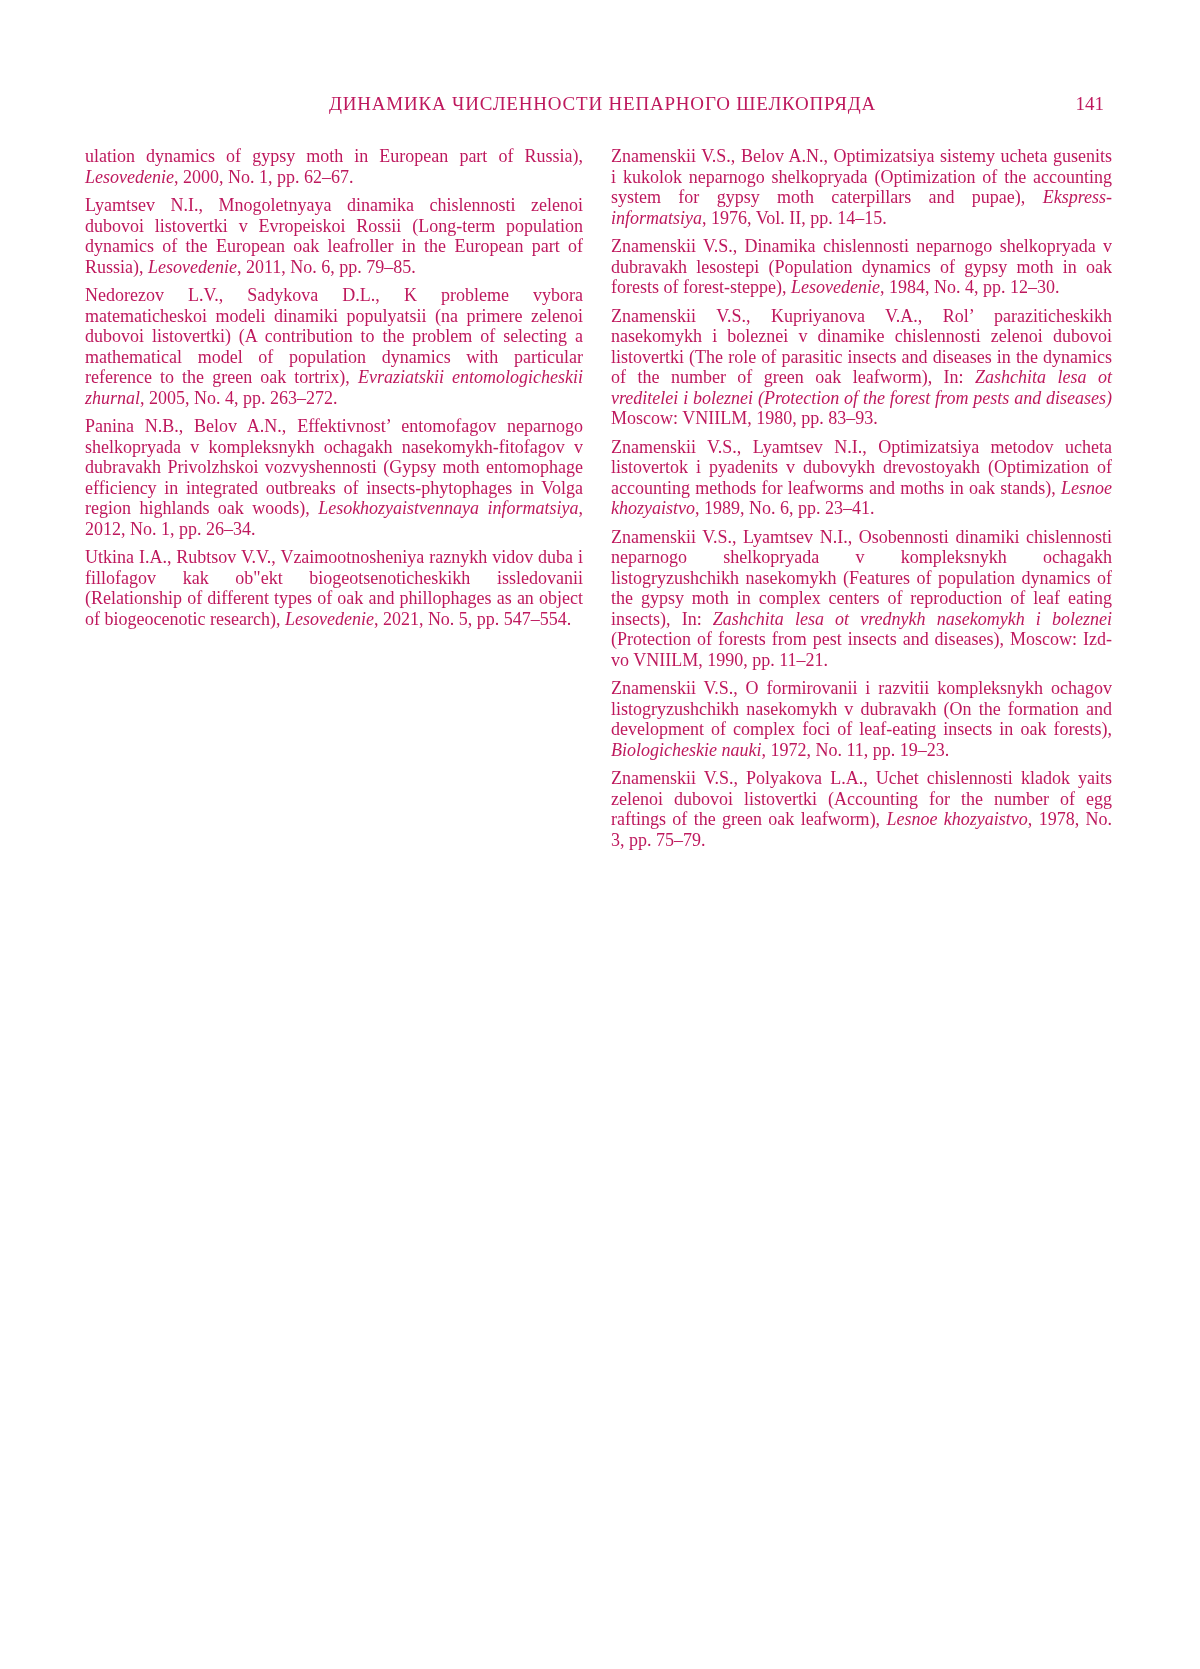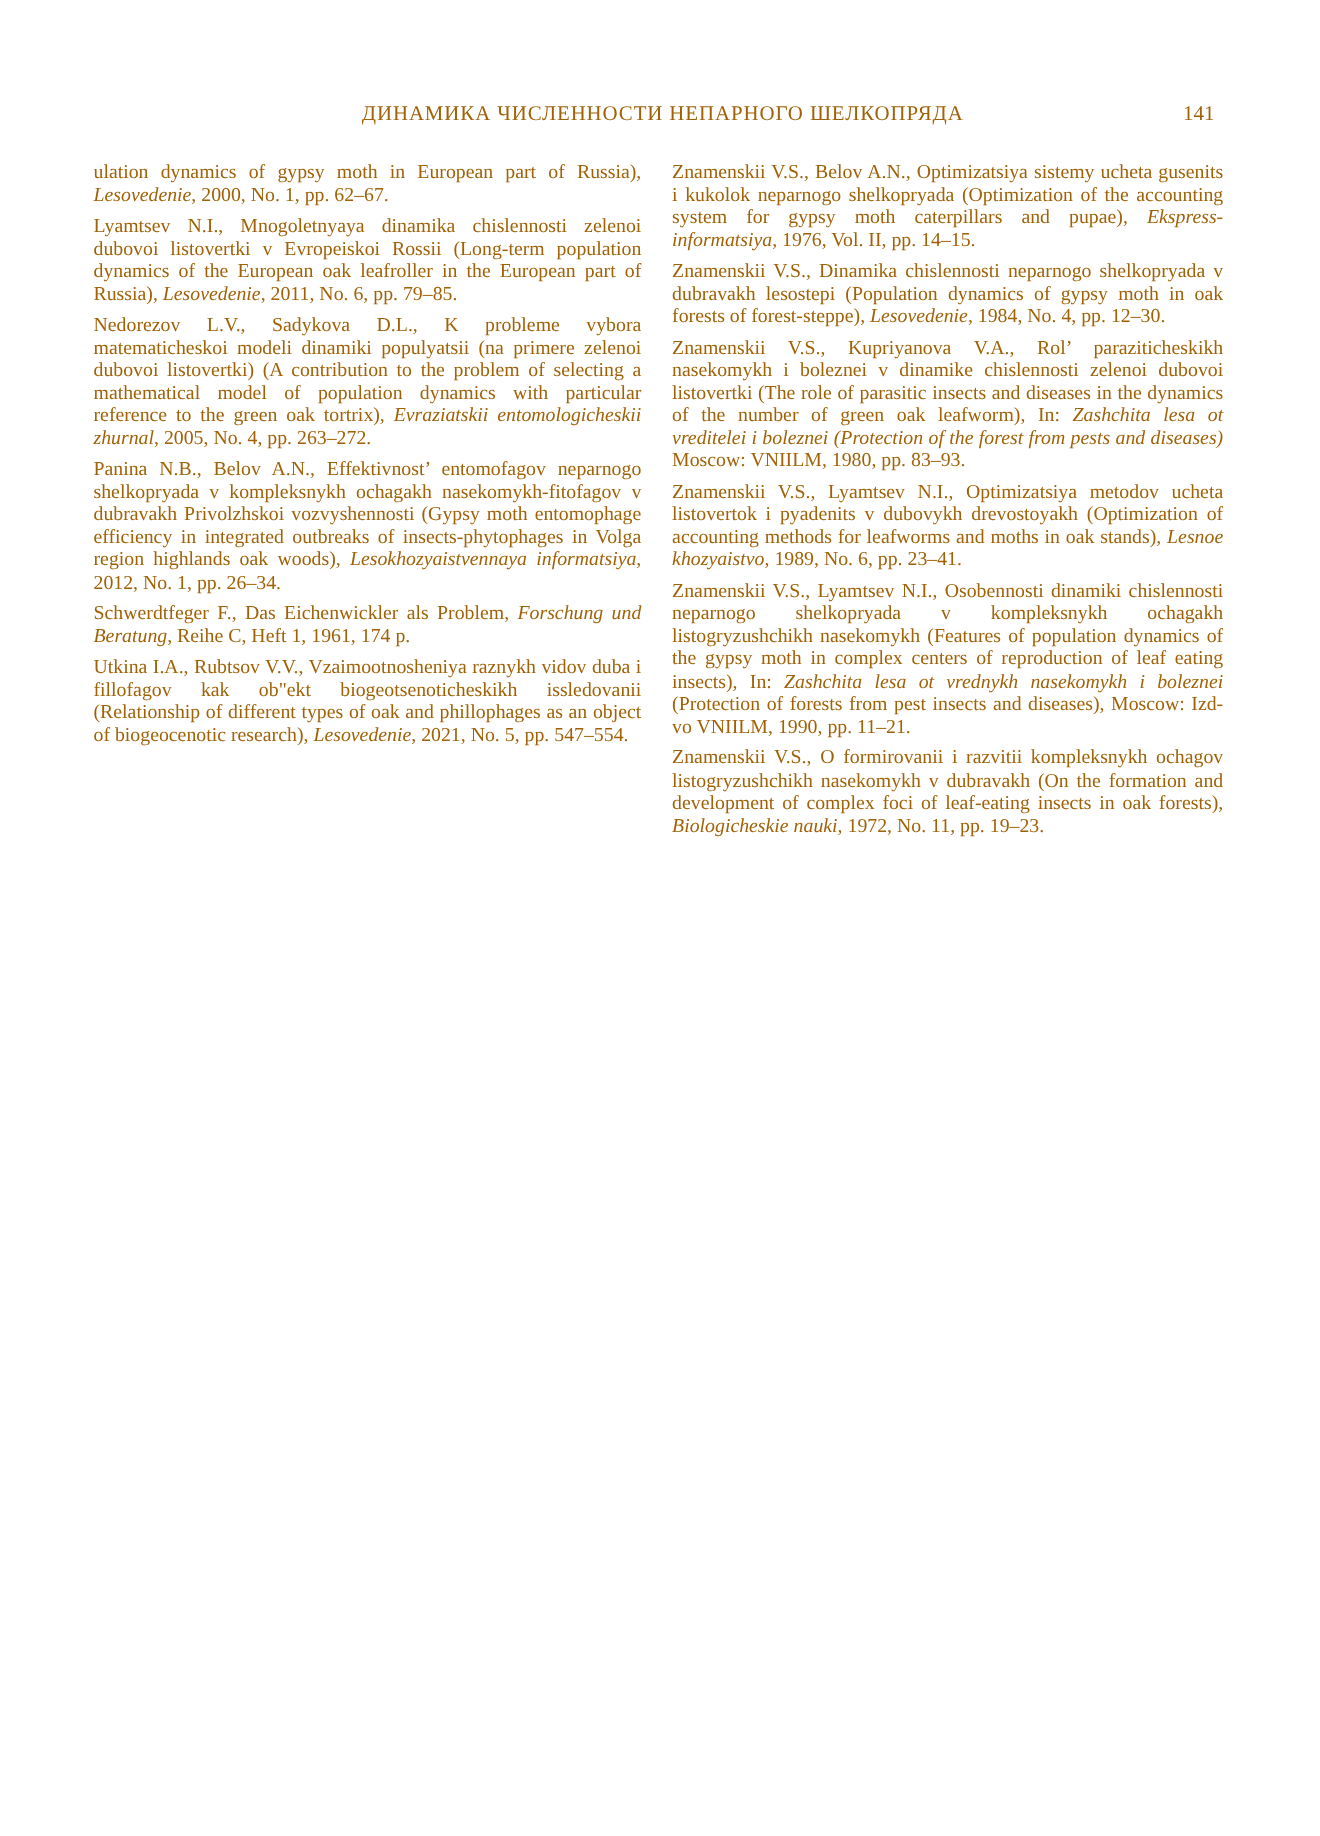--- a/index.html
+++ b/index.html
@@ -5,21 +5,21 @@
   html, body {
     margin: 0;
     padding: 0;
     background: #ffffff;
   }
   .page {
     position: relative;
     width: 1200px;
     height: 1404px;
     background: #ffffff;
-    color: #a16207;
+    color: #be185d;
     font-family: "Liberation Serif", "DejaVu Serif", serif;
     overflow: hidden;
   }
   .page-header {
     position: absolute;
     top: 93px;
     left: 85px;
     right: 80px;
     height: 24px;
   }
@@ -72,30 +72,30 @@
     <div class="running-title">ДИНАМИКА ЧИСЛЕННОСТИ НЕПАРНОГО ШЕЛКОПРЯДА</div>
     <div class="page-number">141</div>
   </header>
 
   <main class="columns">
     <div class="col col-left" id="refs-left">
         <p class="ref"><span>ulation dynamics of gypsy moth in European part of Russia), </span><i>Lesovedenie</i><span>, 2000, No. 1, pp. 62–67.</span></p>
         <p class="ref"><span>Lyamtsev N.I., Mnogoletnyaya dinamika chislennosti zelenoi dubovoi listovertki v Evropeiskoi Rossii (Long-term population dynamics of the European oak leafroller in the European part of Russia), </span><i>Lesovedenie</i><span>, 2011, No. 6, pp. 79–85.</span></p>
         <p class="ref"><span>Nedorezov L.V., Sadykova D.L., K probleme vybora matematicheskoi modeli dinamiki populyatsii (na primere zelenoi dubovoi listovertki) (A contribution to the problem of selecting a mathematical model of population dynamics with particular reference to the green oak tortrix), </span><i>Evraziatskii entomologicheskii zhurnal</i><span>, 2005, No. 4, pp. 263–272.</span></p>
         <p class="ref"><span>Panina N.B., Belov A.N., Effektivnost’ entomofagov neparnogo shelkopryada v kompleksnykh ochagakh nasekomykh-fitofagov v dubravakh Privolzhskoi vozvyshennosti (Gypsy moth entomophage efficiency in integrated outbreaks of insects-phytophages in Volga region highlands oak woods), </span><i>Lesokhozyaistvennaya informatsiya</i><span>, 2012, No. 1, pp. 26–34.</span></p>
-        <p class="ref"><span>Schwerdtfeger F., Das Eichenwickler als Problem, </span><i>Forschung und Beratung</i><span>, Reihe C, Heft 1, 1961, 174 p.</span></p>
         <p class="ref"><span>Utkina I.A., Rubtsov V.V., Vzaimootnosheniya raznykh vidov duba i fillofagov kak ob"ekt biogeotsenoticheskikh issledovanii (Relationship of different types of oak and phillophages as an object of biogeocenotic research), </span><i>Lesovedenie</i><span>, 2021, No. 5, pp. 547–554.</span></p>
       </div>
     <div class="col col-right" id="refs-right">
         <p class="ref"><span>Znamenskii V.S., Belov A.N., Optimizatsiya sistemy ucheta gusenits i kukolok neparnogo shelkopryada (Optimization of the accounting system for gypsy moth caterpillars and pupae), </span><i>Ekspress-informatsiya</i><span>, 1976, Vol. II, pp. 14–15.</span></p>
         <p class="ref"><span>Znamenskii V.S., Dinamika chislennosti neparnogo shelkopryada v dubravakh lesostepi (Population dynamics of gypsy moth in oak forests of forest-steppe), </span><i>Lesovedenie</i><span>, 1984, No. 4, pp. 12–30.</span></p>
         <p class="ref"><span>Znamenskii V.S., Kupriyanova V.A., Rol’ paraziticheskikh nasekomykh i boleznei v dinamike chislennosti zelenoi dubovoi listovertki (The role of parasitic insects and diseases in the dynamics of the number of green oak leafworm), In: </span><i>Zashchita lesa ot vreditelei i boleznei (Protection of the forest from pests and diseases)</i><span> Moscow: VNIILM, 1980, pp. 83–93.</span></p>
         <p class="ref"><span>Znamenskii V.S., Lyamtsev N.I., Optimizatsiya metodov ucheta listovertok i pyadenits v dubovykh drevostoyakh (Optimization of accounting methods for leafworms and moths in oak stands), </span><i>Lesnoe khozyaistvo</i><span>, 1989, No. 6, pp. 23–41.</span></p>
         <p class="ref"><span>Znamenskii V.S., Lyamtsev N.I., Osobennosti dinamiki chislennosti neparnogo shelkopryada v kompleksnykh ochagakh listogryzushchikh nasekomykh (Features of population dynamics of the gypsy moth in complex centers of reproduction of leaf eating insects), In: </span><i>Zashchita lesa ot vrednykh nasekomykh i boleznei</i><span> (Protection of forests from pest insects and diseases), Moscow: Izd-vo VNIILM, 1990, pp. 11–21.</span></p>
         <p class="ref"><span>Znamenskii V.S., O formirovanii i razvitii kompleksnykh ochagov listogryzushchikh nasekomykh v dubravakh (On the formation and development of complex foci of leaf-eating insects in oak forests), </span><i>Biologicheskie nauki</i><span>, 1972, No. 11, pp. 19–23.</span></p>
+        <p class="ref"><span>Znamenskii V.S., Polyakova L.A., Uchet chislennosti kladok yaits zelenoi dubovoi listovertki (Accounting for the number of egg raftings of the green oak leafworm), </span><i>Lesnoe khozyaistvo</i><span>, 1978, No. 3, pp. 75–79.</span></p>
       </div>
   </main>
 
   <footer class="page-footer">
     <span class="journal-name">ЛЕСОВЕДЕНИЕ</span>
     <span class="footer-issue">№ 2</span>
     <span class="footer-year">2023</span>
   </footer>
 
 </div>

